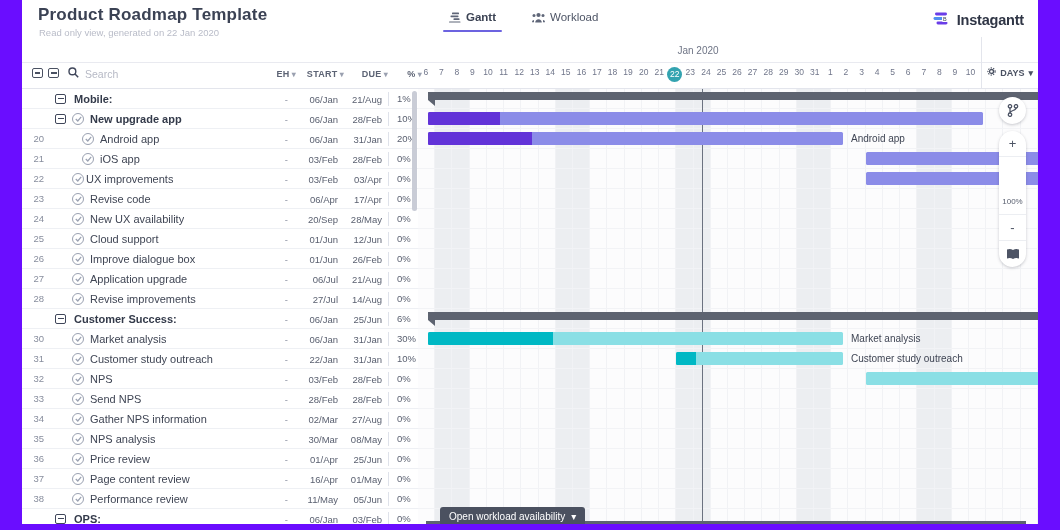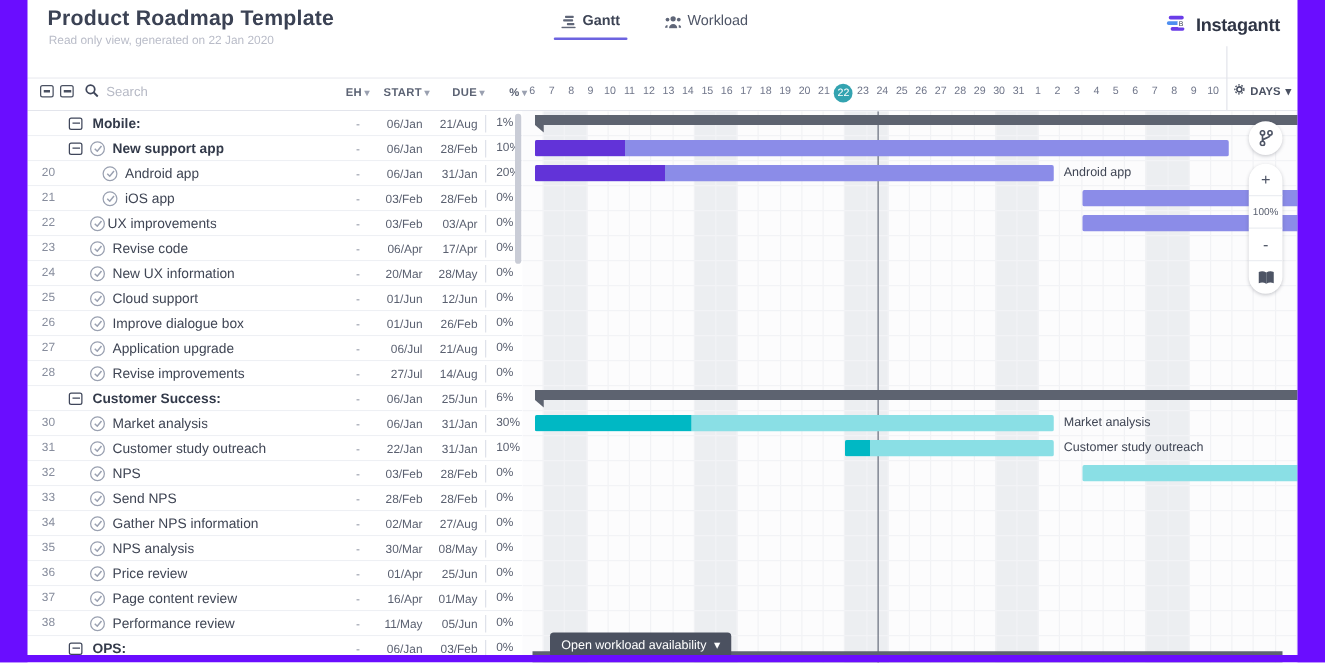--- a/index.html
+++ b/index.html
@@ -95,21 +95,21 @@
 
   .bar { position:absolute; height:13px; border-radius:1.5px; overflow:hidden; }
   .bar .prog { position:absolute; left:0; top:0; bottom:0; }
   .blabel { position:absolute; font-size:10px; color:#3f4554; white-space:nowrap; }
 
   
   .ctrl-stack { position:absolute; right:12px; top:8px; width:27px; z-index:30; }
   .ctrl-round { width:27px; height:27px; border-radius:50%; background:#fff; box-shadow:0 1px 3px rgba(40,45,60,.25); display:flex; align-items:center; justify-content:center; cursor:pointer; }
   .ctrl-pill { margin-top:7px; width:27px; border-radius:14px; background:#fff; box-shadow:0 1px 3px rgba(40,45,60,.25); overflow:hidden; }
   .ctrl-btn { height:26px; display:flex; align-items:center; justify-content:center; font-size:13px; color:#4d5465; cursor:pointer; border-bottom:1px solid #eceef2; }
-  .ctrl-btn.zoomval { font-size:8px; color:#5a6070; }
+  .ctrl-btn.zoomval { font-size:8px; color:#5a6070;margin-top:32px; }
   .ctrl-btn:last-child { border-bottom:none; }
 
   
   .wl { position:absolute; left:404px; bottom:17px; z-index:28; }
   .wl-bar { position:absolute; left:0; bottom:0; height:9px; background:#5d6370; }
   .wl-bar:before { content:""; position:absolute; left:0; top:9px; border-width:6px 0 0 8px; border-style:solid; border-color:#5d6370 transparent transparent transparent; }
   .wl-bar:after  { content:""; position:absolute; right:0; top:9px; border-width:6px 8px 0 0; border-style:solid; border-color:#5d6370 transparent transparent transparent; }
   .wl-chip { position:absolute; left:14px; bottom:4px; background:#4b5160; color:#fff; font-size:10px; padding:4px 9px; border-radius:3px; display:flex; align-items:center; gap:6px; cursor:pointer; white-space:nowrap; }
   .wl-ops { position:absolute; font-size:10px; color:#3f4554; }
 
@@ -203,20 +203,21 @@
         <span>DUE</span>
         <span class="f">▾</span>
       </div>
       <div class="ch ch-pct">
         <span>%</span>
         <span class="f">▾</span>
       </div>
     </div>
 
     <div class="tl-head">
+      <div class="tl-month">Jan 2020</div>
       <div class="tl-days" id="tl-days">
           <div class="tl-day"><span>6</span></div>
           <div class="tl-day"><span>7</span></div>
           <div class="tl-day"><span>8</span></div>
           <div class="tl-day"><span>9</span></div>
           <div class="tl-day"><span>10</span></div>
           <div class="tl-day"><span>11</span></div>
           <div class="tl-day"><span>12</span></div>
           <div class="tl-day"><span>13</span></div>
           <div class="tl-day"><span>14</span></div>
@@ -282,21 +283,21 @@
           <div class="row group">
             <div class="idx"></div>
             <div class="collapse">
               <i></i>
             </div>
             <div class="check" style="margin-left: 6px;">
               <svg width="7" height="6" viewBox="0 0 7 6">
                 <path d="M.8 3l2 2L6.2.8" fill="none" stroke="#9aa1b1" stroke-width="1.2"></path>
               </svg>
             </div>
-            <div class="name grp" style="margin-left: 6px;">New support app</div>
+            <div class="name grp" style="margin-left: 6px;">New upgrade app</div>
             <div class="cells">
               <div class="cell c-eh">-</div>
               <div class="cell c-start">06/Jan</div>
               <div class="cell c-due">28/Feb</div>
               <div class="cell c-pct">10%</div>
             </div>
           </div>
           <div class="row">
             <div class="idx">20</div>
             <div style="width: 11px; margin-left: 5px; flex: 0 0 11px;"></div>
@@ -362,24 +363,24 @@
             </div>
           </div>
           <div class="row">
             <div class="idx">24</div>
             <div style="width: 11px; margin-left: 5px; flex: 0 0 11px;"></div>
             <div class="check" style="margin-left: 6px;">
               <svg width="7" height="6" viewBox="0 0 7 6">
                 <path d="M.8 3l2 2L6.2.8" fill="none" stroke="#9aa1b1" stroke-width="1.2"></path>
               </svg>
             </div>
-            <div class="name" style="margin-left: 6px;">New UX information</div>
-            <div class="cells">
-              <div class="cell c-eh">-</div>
-              <div class="cell c-start">20/Mar</div>
+            <div class="name" style="margin-left: 6px;">New UX availability</div>
+            <div class="cells">
+              <div class="cell c-eh">-</div>
+              <div class="cell c-start">20/Sep</div>
               <div class="cell c-due">28/May</div>
               <div class="cell c-pct">0%</div>
             </div>
           </div>
           <div class="row">
             <div class="idx">25</div>
             <div style="width: 11px; margin-left: 5px; flex: 0 0 11px;"></div>
             <div class="check" style="margin-left: 6px;">
               <svg width="7" height="6" viewBox="0 0 7 6">
                 <path d="M.8 3l2 2L6.2.8" fill="none" stroke="#9aa1b1" stroke-width="1.2"></path>

